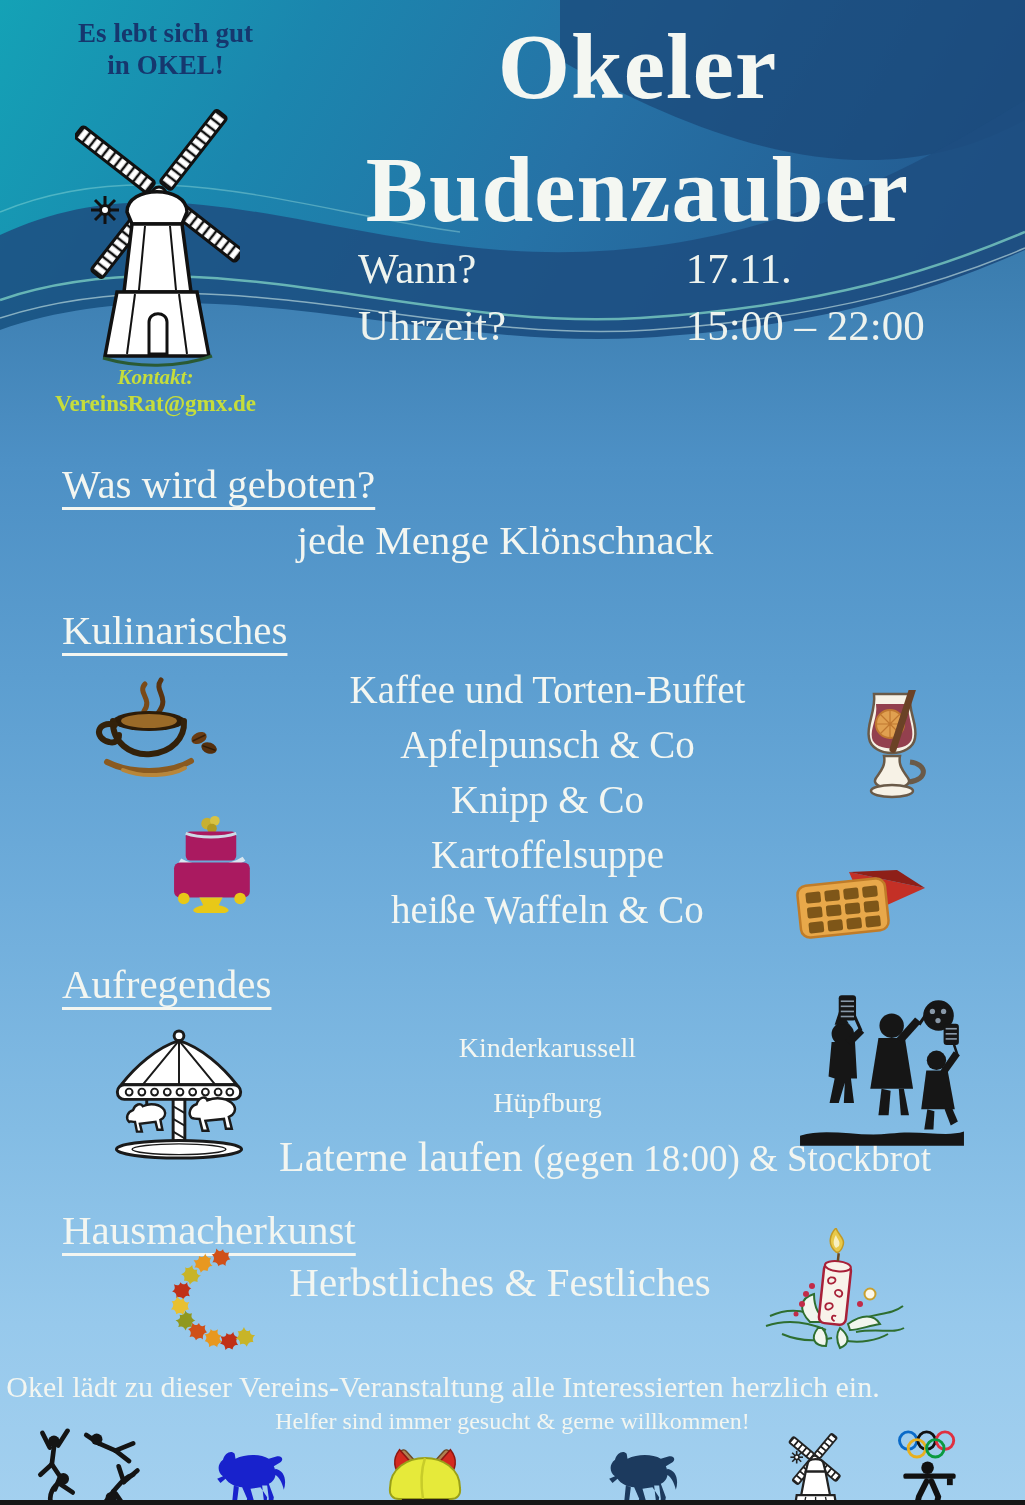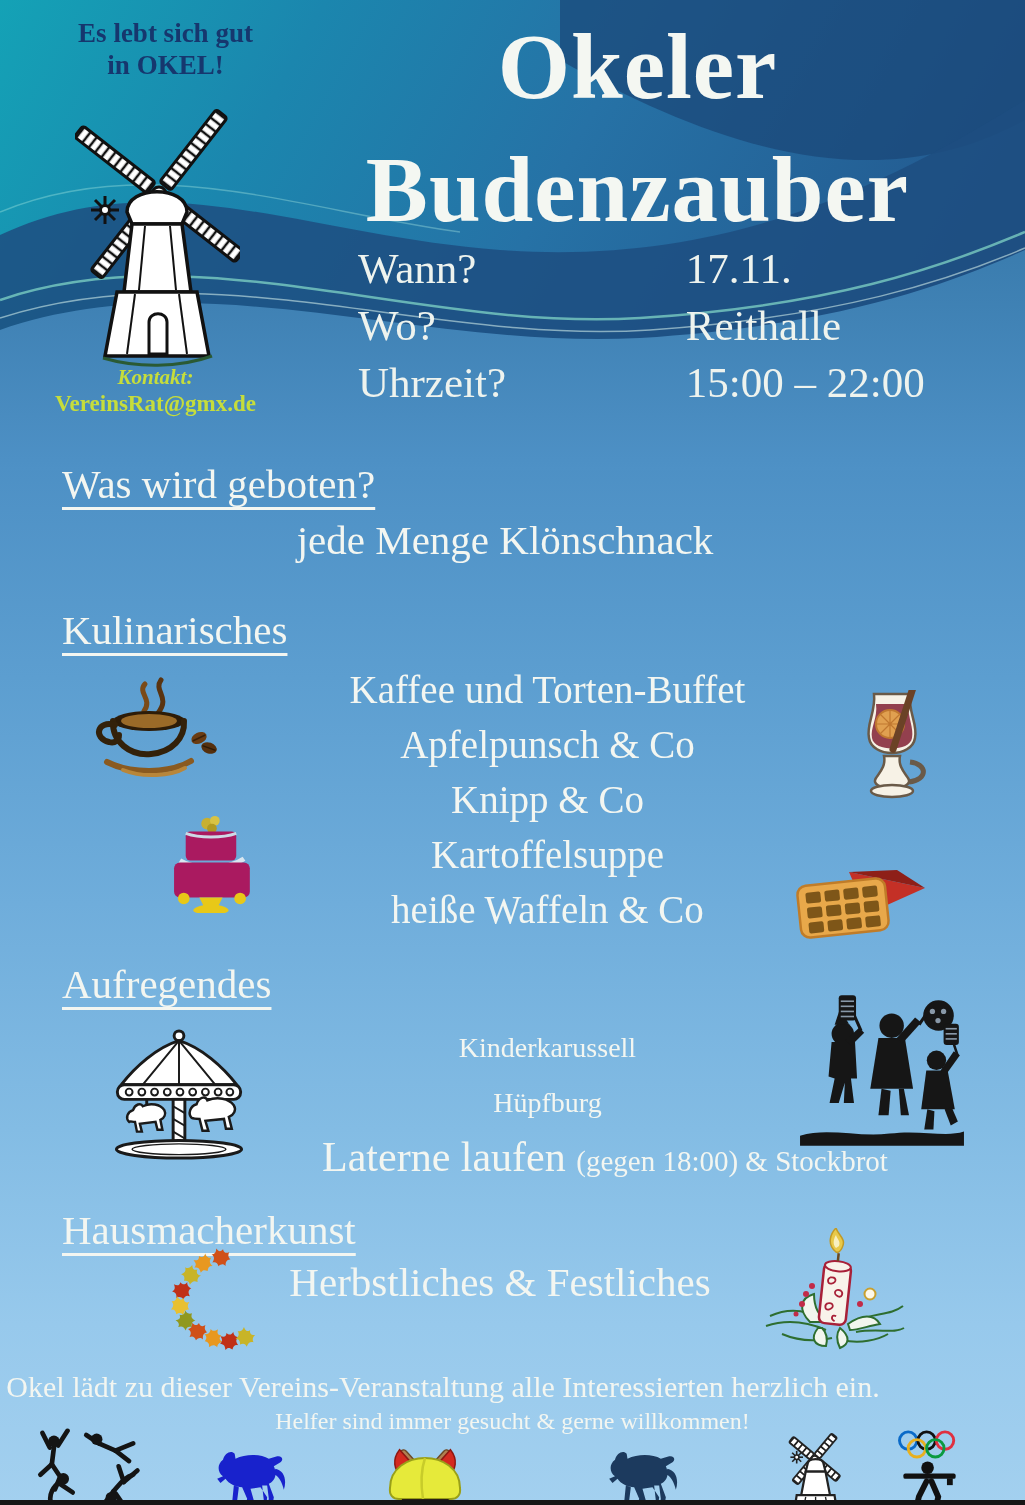--- a/index.html
+++ b/index.html
@@ -29,21 +29,21 @@
   .h-kulinarisch{top:606px;left:62px;}
   .h-aufregend{top:960px;left:62px;}
   .h-hausmacher{top:1206px;left:62px;}
   .subline{top:516px;left:0;width:1010px;text-align:center;font-size:41px;}
   .kulist{top:662px;left:70px;width:955px;text-align:center;font-size:39px;}
   .kulist div{height:55px;line-height:55px;}
   .aulist{top:1020px;left:70px;width:955px;text-align:center;font-size:28px;}
   .aulist div{height:55px;line-height:55px;}
   .au3{top:1128px;left:185px;width:840px;text-align:center;font-size:42px;
     height:58px;line-height:58px;white-space:nowrap;}
-  .au3 .small{font-size:29px;}
+  .au3 .small{font-size:37px;}
   .hmitem{top:1258px;left:0;width:1000px;text-align:center;font-size:41px;}
   .invite{top:1370px;left:0;width:886px;text-align:center;font-size:30px;}
   .helpers{top:1408px;left:0;width:1025px;text-align:center;font-size:24px;}
   .bottom-strip{left:0;bottom:0;width:1025px;height:5px;background:#161616;z-index:40;}
   svg{display:block;}
 </style>
 </head>
 <body>
 
 <div class="poster">
@@ -124,24 +124,20 @@
     <div>Okeler</div>
     <div>Budenzauber</div>
   </div>
 
   <div class="abs details">
     <div class="row">
       <span class="lbl">Wann?</span>
       <span>17.11.</span>
     </div>
     <div class="row">
-      <span class="lbl">Wo?</span>
-      <span>Reithalle</span>
-    </div>
-    <div class="row">
       <span class="lbl">Uhrzeit?</span>
       <span>15:00 – 22:00</span>
     </div>
   </div>
 
   <div class="abs heading h-offer">Was wird geboten?</div>
   <div class="abs subline white">jede Menge Klönschnack</div>
 
   <div class="abs heading h-kulinarisch">Kulinarisches</div>
   <div class="abs kulist white">

